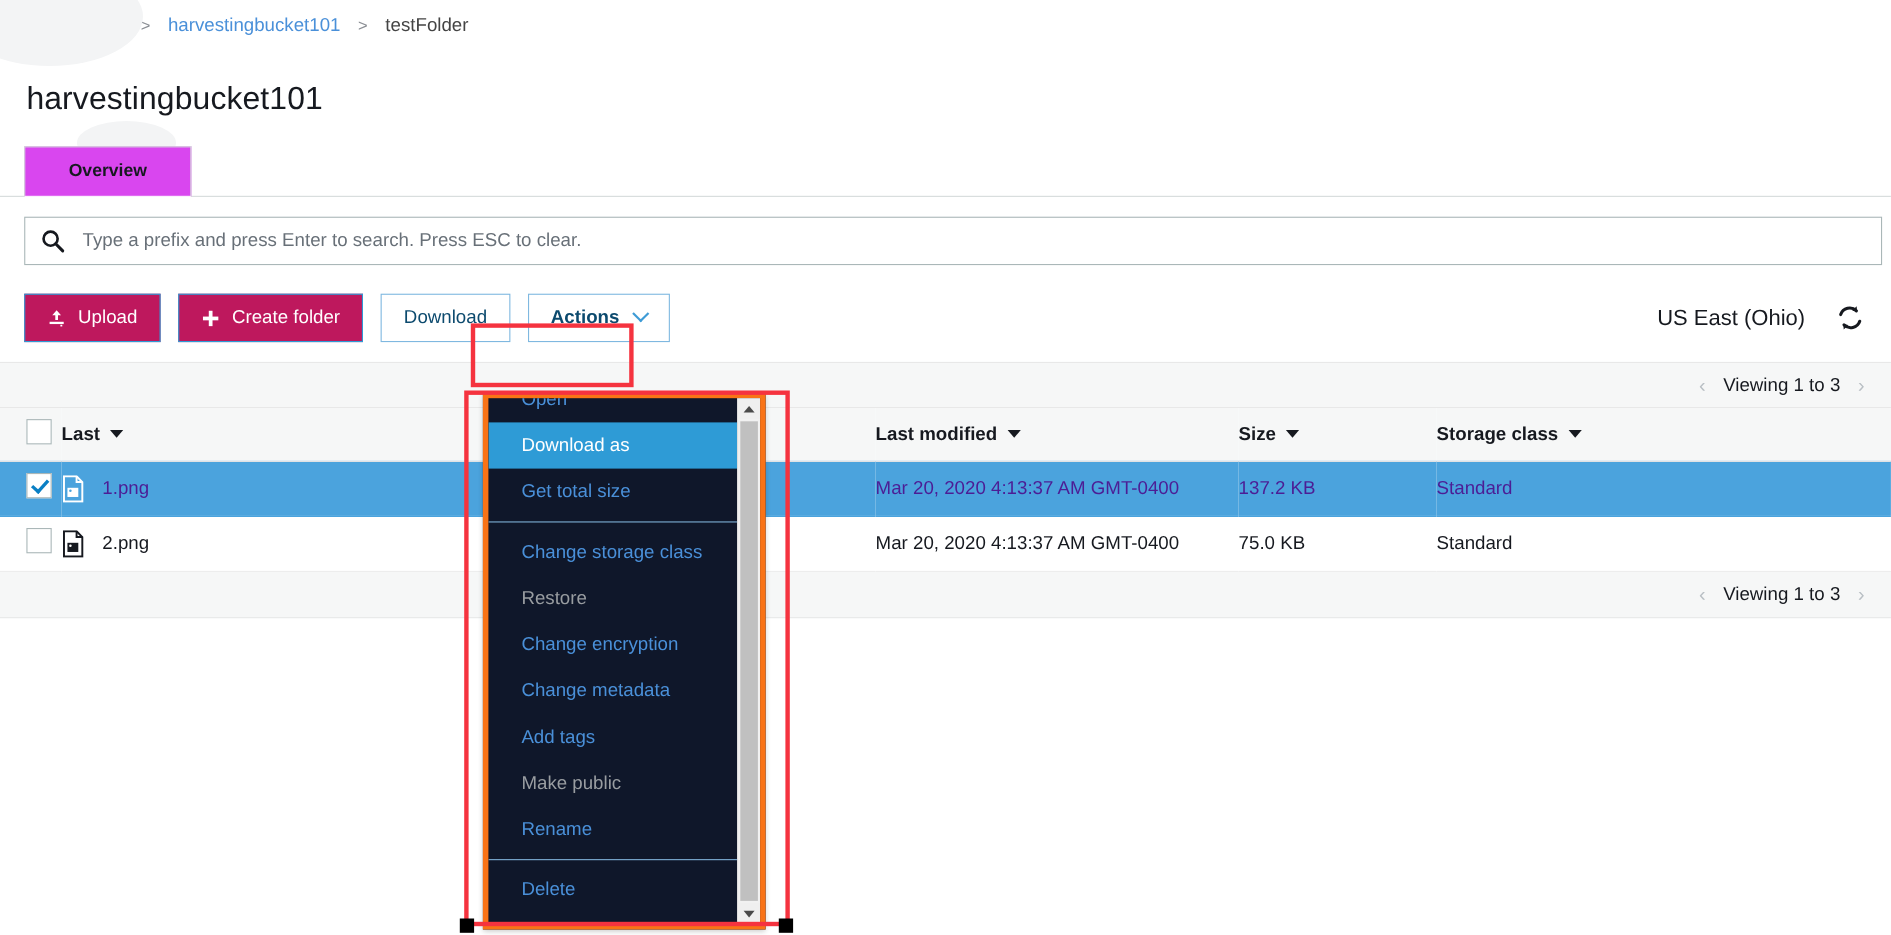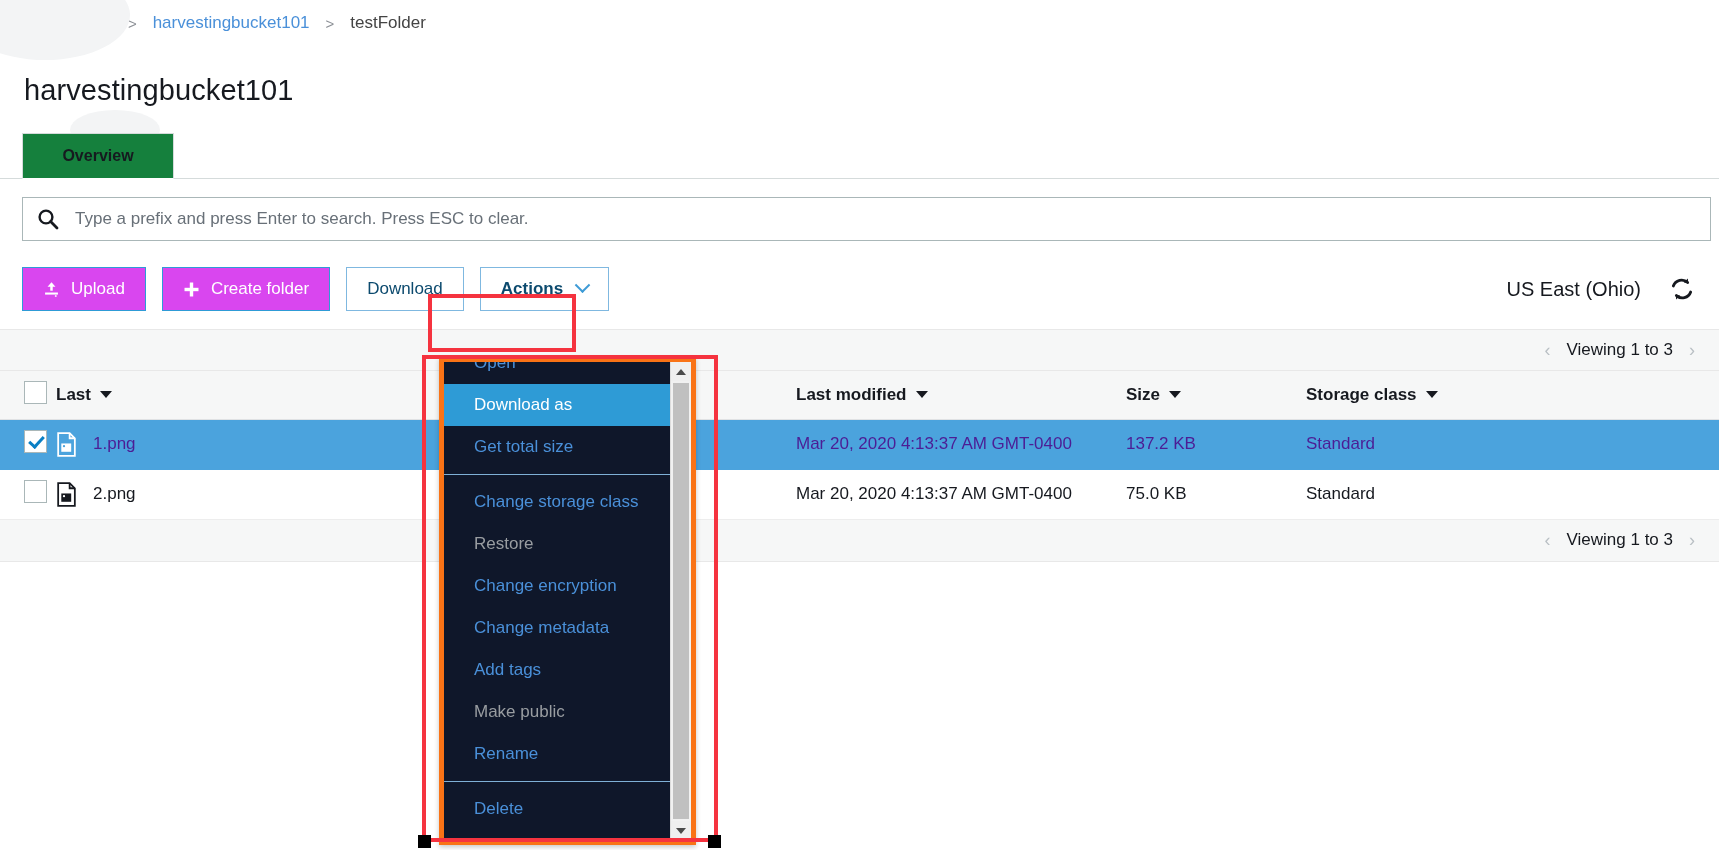--- a/index.html
+++ b/index.html
@@ -46,21 +46,21 @@
   }
   .tab {
     height:46px;
     min-width:152px;
     display:flex; align-items:center; justify-content:center;
     font-weight:bold;
     font-size:16px;
     color:#16191f;
     border:1px solid #d5dbdb;
     border-bottom:1px solid #fff;
-    background:#15803d;
+    background:#d946ef;
     position:relative;
     top:1px;
     cursor:pointer;
   }
 
   
   .searchwrap { padding:18px 8px 0 22px; }
   .searchbox {
     height:44px;
     border:1px solid #aab7b8;
@@ -85,21 +85,21 @@
     position:relative;
   }
   .btn {
     height:44px;
     display:inline-flex; align-items:center; justify-content:center;
     font-size:17px;
     cursor:pointer;
     white-space:nowrap;
   }
   .btn-primary {
-    background:#d946ef;
+    background:#be185d;
     color:#fff;
     border:1px solid #2e9bd6;
     padding:0 20px;
     margin-right:16px;
   }
   .btn-primary .bicon { margin-right:11px; display:inline-flex; }
   .btn-secondary {
     background:#fff;
     color:#0c4a6e;
     border:1px solid #7fb8e0;

